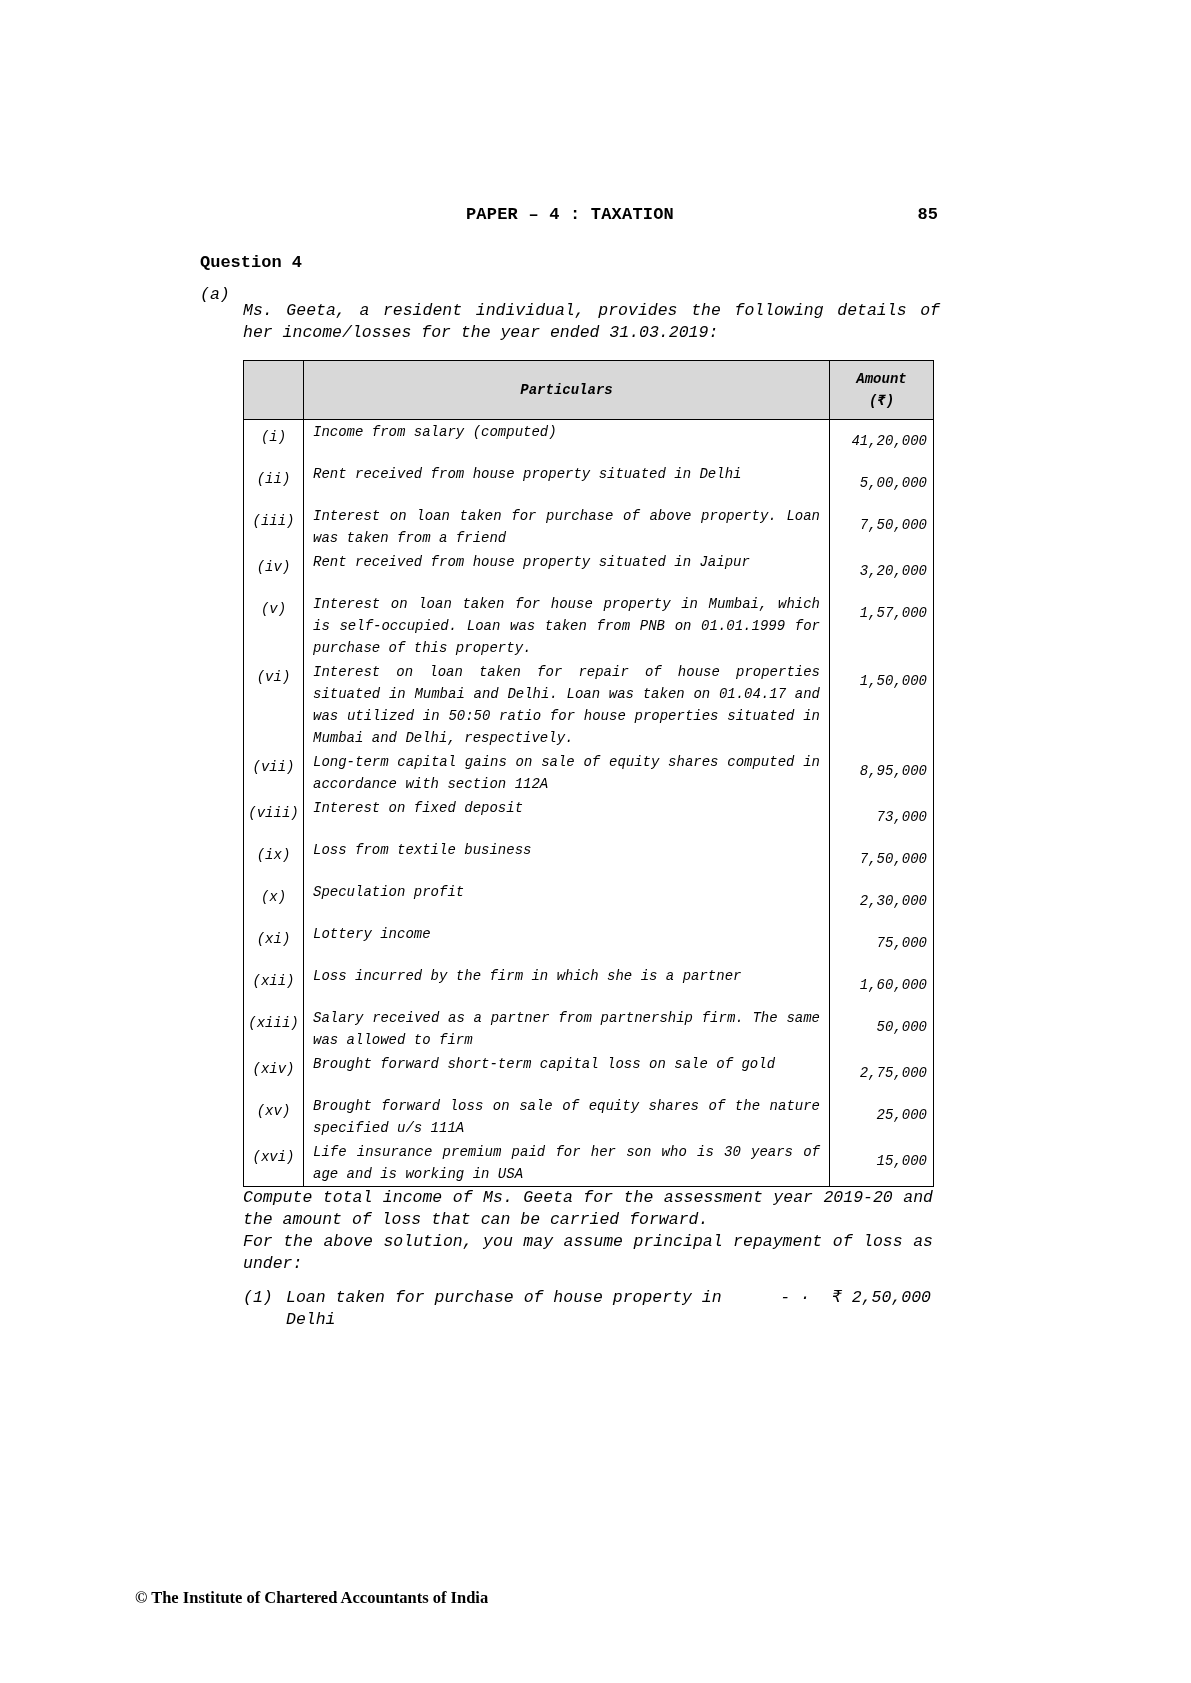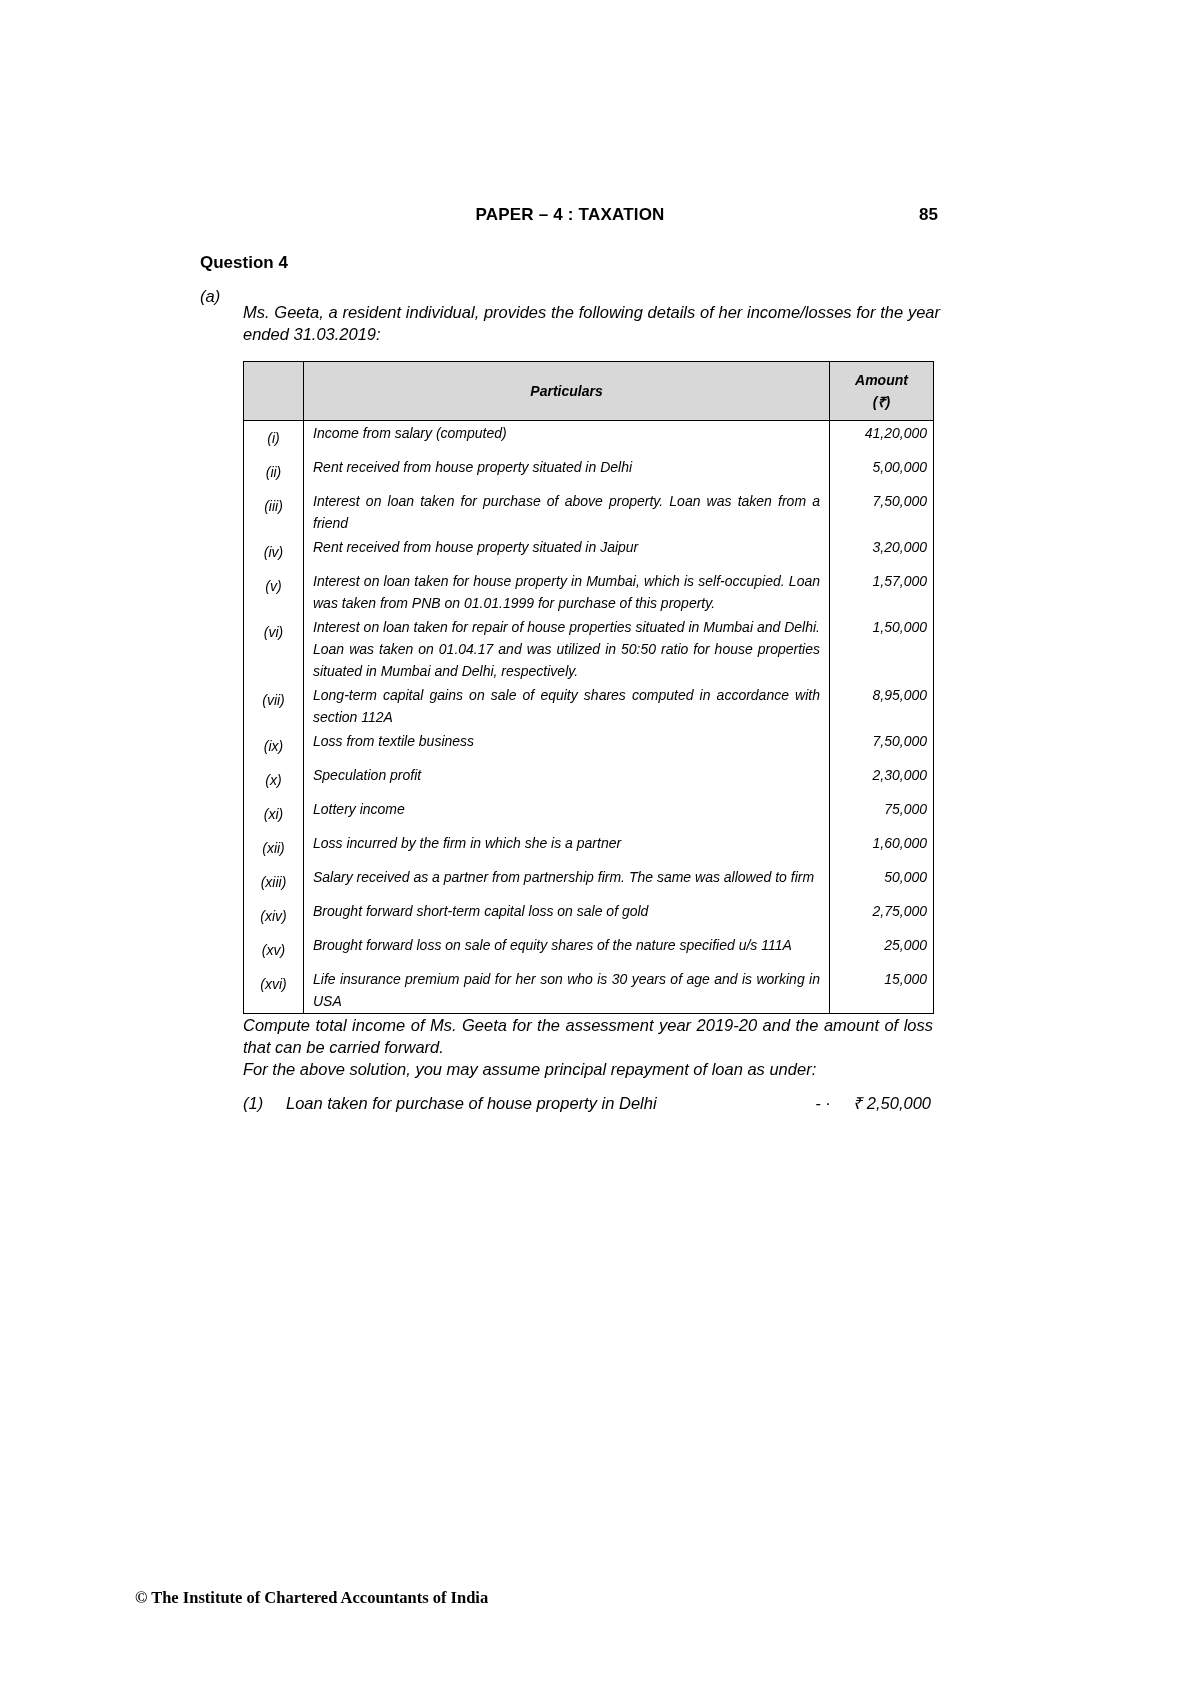--- a/index.html
+++ b/index.html
@@ -11,20 +11,21 @@
     background: #ffffff;
     font-family: "Liberation Sans", sans-serif;
     color: #000000;
     overflow: hidden;
   }
   .content {
     position: absolute;
     left: 200px;
     top: 205px;
     width: 740px;
+    font-family: Liberation Mono, monospace;
   }
   .page-header {
     position: relative;
     width: 100%;
     height: 24px;
   }
   .header-title {
     text-align: center;
     font-weight: bold;
     font-size: 17px;
@@ -90,21 +91,21 @@
   table.q-table td.col-index {
     text-align: center;
     padding: 6px 2px;
   }
   table.q-table td.col-part {
     text-align: justify;
     padding: 1px 9px;
   }
   table.q-table td.col-amount {
     text-align: right;
-    padding: 1px 6px;
+    padding: 10px 6px;
     margin-top: 27px;
   }
   .para {
     font-style: italic;
     font-size: 16.5px;
     line-height: 22px;
     text-align: justify;
   }
   .assume-item {
     display: flex;
@@ -190,20 +191,25 @@
               <td class="col-index">(vi)</td>
               <td class="col-part">Interest on loan taken for repair of house properties situated in Mumbai and Delhi. Loan was taken on 01.04.17 and was utilized in 50:50 ratio for house properties situated in Mumbai and Delhi, respectively.</td>
               <td class="col-amount">1,50,000</td>
             </tr>
             <tr>
               <td class="col-index">(vii)</td>
               <td class="col-part">Long-term capital gains on sale of equity shares computed in accordance with section 112A</td>
               <td class="col-amount">8,95,000</td>
             </tr>
             <tr>
+              <td class="col-index">(viii)</td>
+              <td class="col-part">Interest on fixed deposit</td>
+              <td class="col-amount">73,000</td>
+            </tr>
+            <tr>
               <td class="col-index">(ix)</td>
               <td class="col-part">Loss from textile business</td>
               <td class="col-amount">7,50,000</td>
             </tr>
             <tr>
               <td class="col-index">(x)</td>
               <td class="col-part">Speculation profit</td>
               <td class="col-amount">2,30,000</td>
             </tr>
             <tr>
@@ -234,21 +240,21 @@
             <tr>
               <td class="col-index">(xvi)</td>
               <td class="col-part">Life insurance premium paid for her son who is 30 years of age and is working in USA</td>
               <td class="col-amount">15,000</td>
             </tr>
           </tbody>
       </table>
 
       <div class="para">Compute total income of Ms. Geeta for the assessment year 2019-20 and the amount of loss that can be carried forward.</div>
 
-      <div class="para">For the above solution, you may assume principal repayment of loan as under:</div>
+      <div class="para">For the above solution, you may assume principal repayment of loss as under:</div>
 
       <div class="assume-item">
         <span class="assume-label">(1)</span>
         <span class="assume-text">Loan taken for purchase of house property in Delhi</span>
         <span class="assume-right">
           <span>- ·</span>
           <span>₹ 2,50,000</span>
         </span>
       </div>
     </div>

